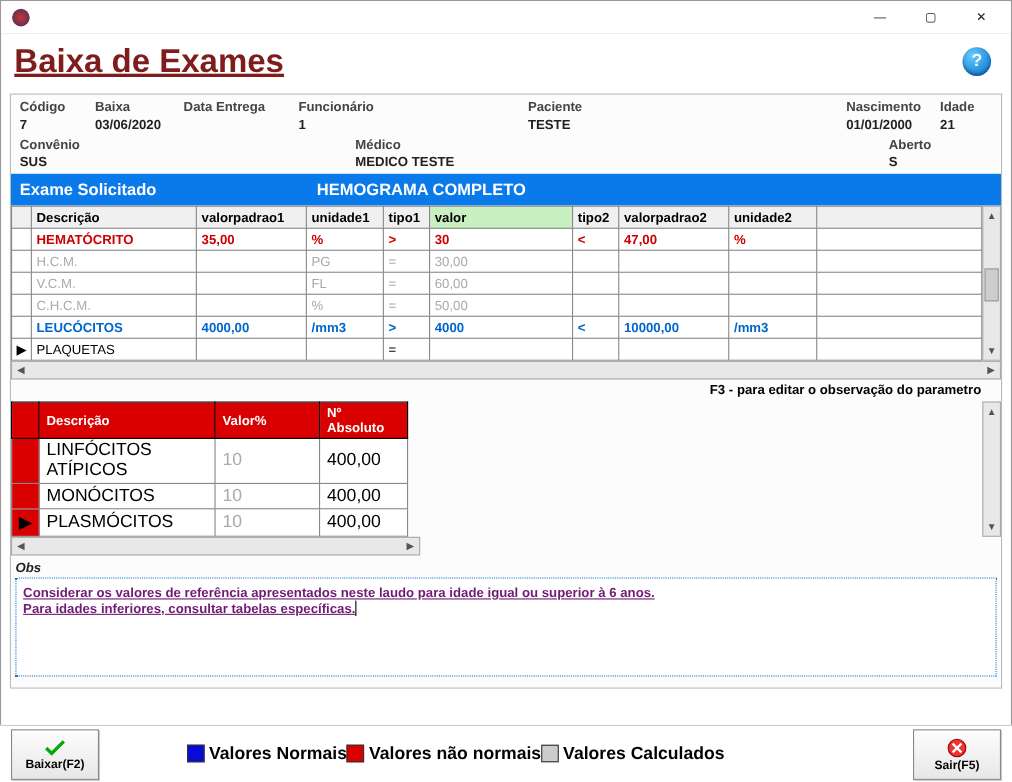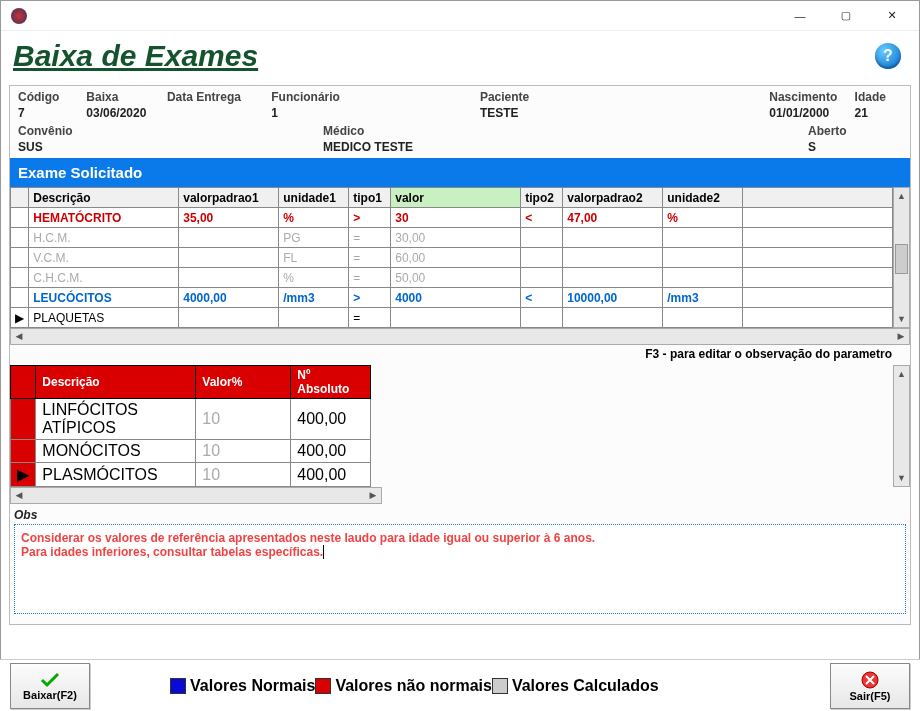--- a/index.html
+++ b/index.html
@@ -2,21 +2,21 @@
 <html><head>
 <meta charset="utf-8">
 <style>
 * { box-sizing: border-box; margin: 0; padding: 0; }
 body { font-family: Arial, sans-serif; font-size: 12px; background: #fff; width: 920px; height: 711px; overflow: hidden; border: 1px solid #999; }
 .titlebar { height: 30px; display: flex; align-items: center; padding: 0 4px; background: #fff; border-bottom: 1px solid #eee; }
 .titlebar-icon { width: 16px; height: 16px; margin-left: 6px; border-radius: 50%; background: radial-gradient(#c33,#336); }
 .titlebar-spacer { flex: 1; }
 .win-btn { width: 46px; height: 30px; display: flex; align-items: center; justify-content: center; font-family: "Segoe UI Symbol", sans-serif; font-size: 11px; color: #222; }
 .header { padding: 8px 12px; display: flex; align-items: center; }
-.header h1 { font-size: 30px; font-weight: bold; font-style: italic; color: #14532d; text-decoration: underline; margin: 0; }
+.header h1 { font-size: 30px; font-weight: bold; color: #7f1d1d; text-decoration: underline; margin: 0; }
 .help-icon { margin-left: auto; margin-right: 6px; }
 .help-circle { width: 26px; height: 26px; border-radius: 50%; background: radial-gradient(circle at 35% 30%, #6cf, #06c); color: #fff; display: flex; align-items: center; justify-content: center; font-weight: bold; font-size: 16px; box-shadow: inset 0 -2px 3px rgba(0,0,0,.35); }
 .info-panel { border: 1px solid #bbb; margin: 4px 8px; padding: 4px 8px 6px; background: #fcfcfc; }
 .info-row { display: flex; margin-bottom: 2px; }
 .info-block { display: flex; flex-direction: column; }
 .info-label { font-size: 12px; font-weight: bold; color: #444; margin-bottom: 2px; }
 .info-value { font-size: 12px; font-weight: bold; color: #222; }
 .exame-bar { background: #0a7aea; color: #fff; font-weight: bold; font-size: 15px; padding: 6px 8px; display: flex; }
 .exame-bar .title { width: 270px; }
 table.grid { border-collapse: collapse; background: #fff; }
@@ -37,21 +37,21 @@
 .grid-scroll-h .arrow { position: absolute; top: 0; bottom: 0; width: 16px; font-size: 9px; color: #555; text-align: center; line-height: 15px; }
 .grid-scroll-h .arrow.l { left: 0; }
 .grid-scroll-h .arrow.r { right: 0; }
 .hint { text-align: right; font-weight: bold; font-size: 12px; margin: 2px 10px 4px; }
 table.grid2 { border-collapse: collapse; background: #fff; }
 table.grid2 th { background: #d80000; color: #fff; border: 1px solid #000; padding: 2px 6px; font-size: 12px; text-align: left; font-weight: bold; }
 table.grid2 td { border: 1px solid #888; padding: 2px 6px; font-size: 16px; }
 .sq-red { width: 14px; background: #d80000; border: 1px solid #000; }
 .obs-wrap { margin: 4px 8px; }
 .obs-label { font-size: 12px; font-weight: bold; color: #222; margin-bottom: 2px; display: block; font-style: italic; }
-.obs-box { border: 1px dotted #2277cc; padding: 6px; font-size: 12px; font-weight: bold; color: #ef4444; height: 90px; overflow: auto; background: #fff; }
+.obs-box { border: 1px dotted #2277cc; padding: 6px; font-size: 12px; font-weight: bold; color: #701a75; height: 90px; overflow: auto; background: #fff; text-decoration: underline; }
 .footer { position: absolute; bottom: 0; left: 0; right: 0; height: 52px; border-top: 1px solid #ccc; display: flex; align-items: center; padding: 0 10px; background: #fff; }
 .big-btn { width: 80px; height: 46px; border: 1px solid #888; background: linear-gradient(#fdfdfd,#e7e7e7); display: flex; flex-direction: column; align-items: center; justify-content: center; font-size: 11px; font-weight: bold; cursor: default; box-shadow: 1px 1px 0 #ccc; }
 .legend { display: flex; align-items: center; margin-left: 80px; font-weight: bold; font-size: 16px; }
 .legend span.sw { display: inline-block; width: 16px; height: 16px; border: 1px solid #333; margin-right: 4px; vertical-align: middle; }
 .sw-blue { background: #0a0ad6; }
 .sw-red { background: #d80000; }
 .sw-gray { background: #ccc; }
 </style>
 </head>
 <body>
@@ -112,20 +112,21 @@
         <span class="info-value">MEDICO TESTE</span>
       </div>
     <div class="info-block" style="width:90px">
         <span class="info-label">Aberto</span>
         <span class="info-value">S</span>
       </div>
   </div>
 
   <div class="exame-bar" style="margin:4px -8px 0 -8px">
     <span class="title">Exame Solicitado</span>
+    <span>HEMOGRAMA COMPLETO</span>
   </div>
 
   <div class="grid-wrap" style="margin:0 -8px">
     <table class="grid" style="flex:1">
       <thead>
         <tr>
           <th class="row-indicator"></th>
           <th style="width:150px">Descrição</th>
           <th style="width:100px">valorpadrao1</th>
           <th style="width:70px">unidade1</th>

